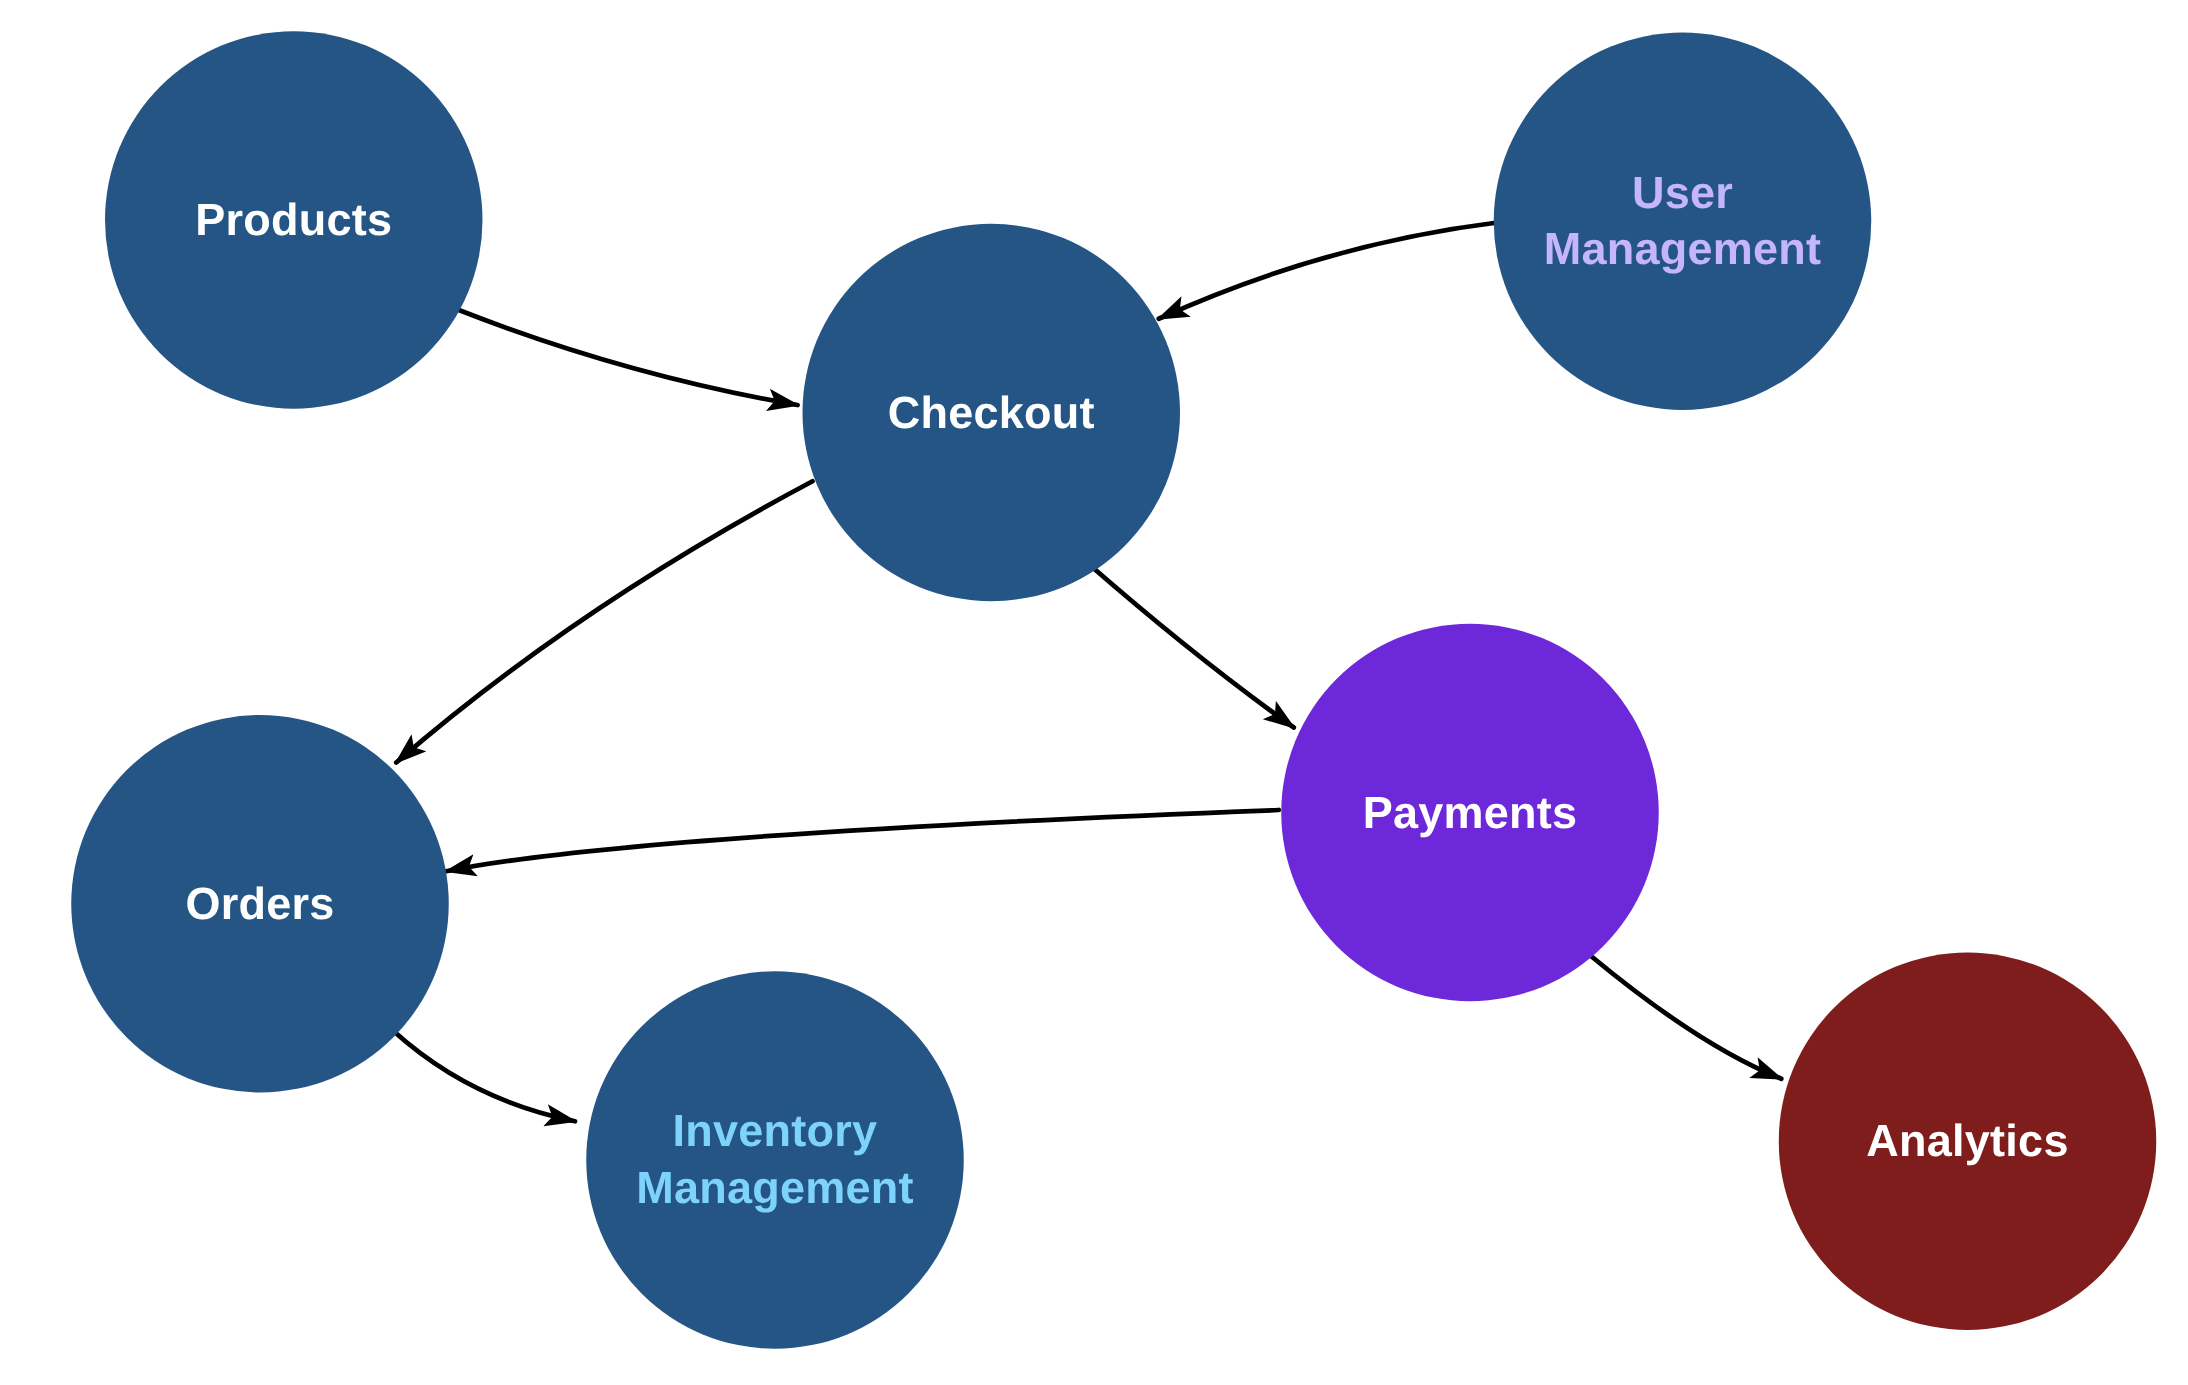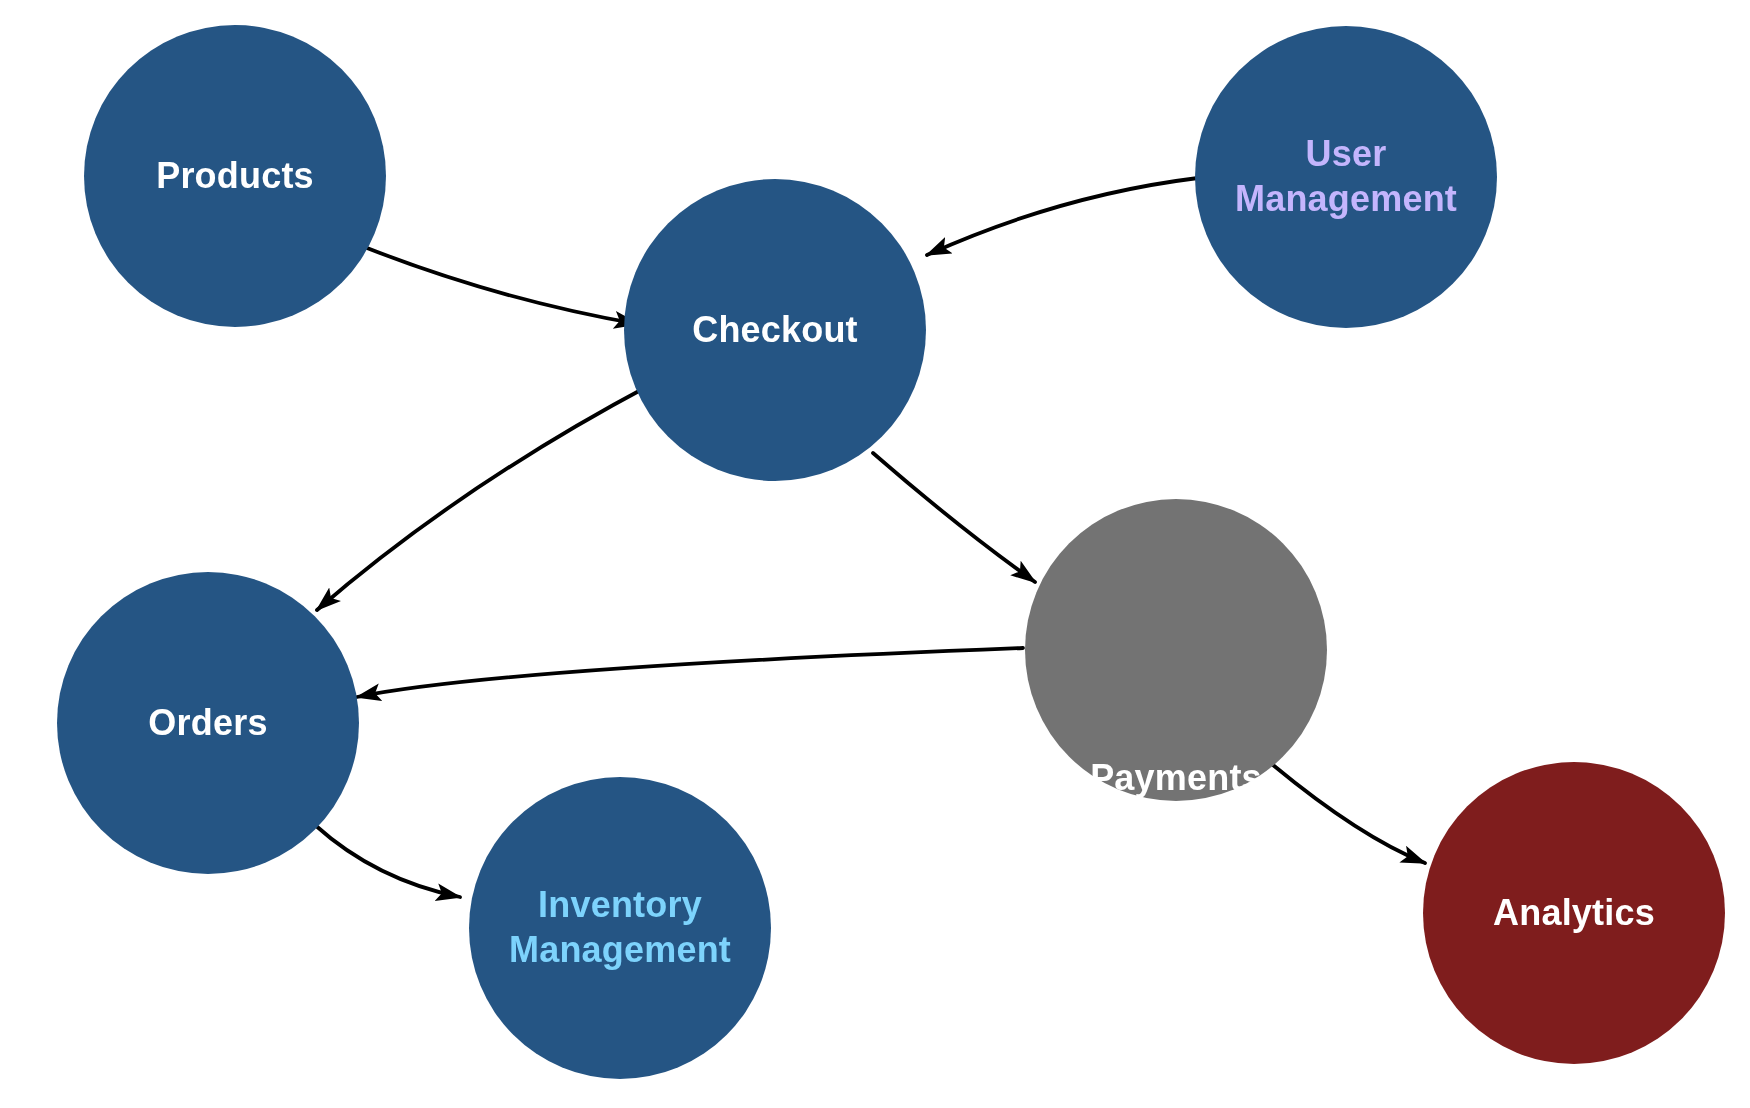--- a/index.html
+++ b/index.html
@@ -62,27 +62,27 @@
       </g>
   </svg>
   <div>
       <div class="node" style="left: 84px; top: 25px; width: 302px; height: 302px; background: rgb(37, 85, 132);">
         <span class="node-label" style="color: rgb(255, 255, 255);">Products</span>
       </div>
       <div class="node" style="left: 1195px; top: 26px; width: 302px; height: 302px; background: rgb(37, 85, 132);">
         <span class="node-label" style="color: #c4b5fd;">User
 Management</span>
       </div>
-      <div class="node" style="left: 624px; top: 179px; width: 302px; height: 302px; background: rgb(37, 85, 132);">
+      <div class="node" style="left: 642px; top: 179px; width: 302px; height: 302px; background: rgb(37, 85, 132);">
         <span class="node-label" style="color: rgb(255, 255, 255);">Checkout</span>
       </div>
       <div class="node" style="left: 57px; top: 572px; width: 302px; height: 302px; background: rgb(37, 85, 132);">
         <span class="node-label" style="color: rgb(255, 255, 255); text-align: center;">Orders</span>
       </div>
-      <div class="node" style="left: 1025px; top: 499px; width: 302px; height: 302px; background: #737373; align-items: flex-end;">
+      <div class="node" style="left: 1025px; top: 499px; width: 302px; height: 302px; background: #6d28d9;">
         <span class="node-label" style="color: rgb(255, 255, 255);">Payments</span>
       </div>
       <div class="node" style="left: 469px; top: 777px; width: 302px; height: 302px; background: rgb(37, 85, 132);">
         <span class="node-label" style="color: #7dd3fc; text-align: center;">Inventory
 Management</span>
       </div>
       <div class="node" style="left: 1423px; top: 762px; width: 302px; height: 302px; background: #7f1d1d;">
         <span class="node-label" style="color: rgb(255, 255, 255);">Analytics</span>
       </div>
     </div>

